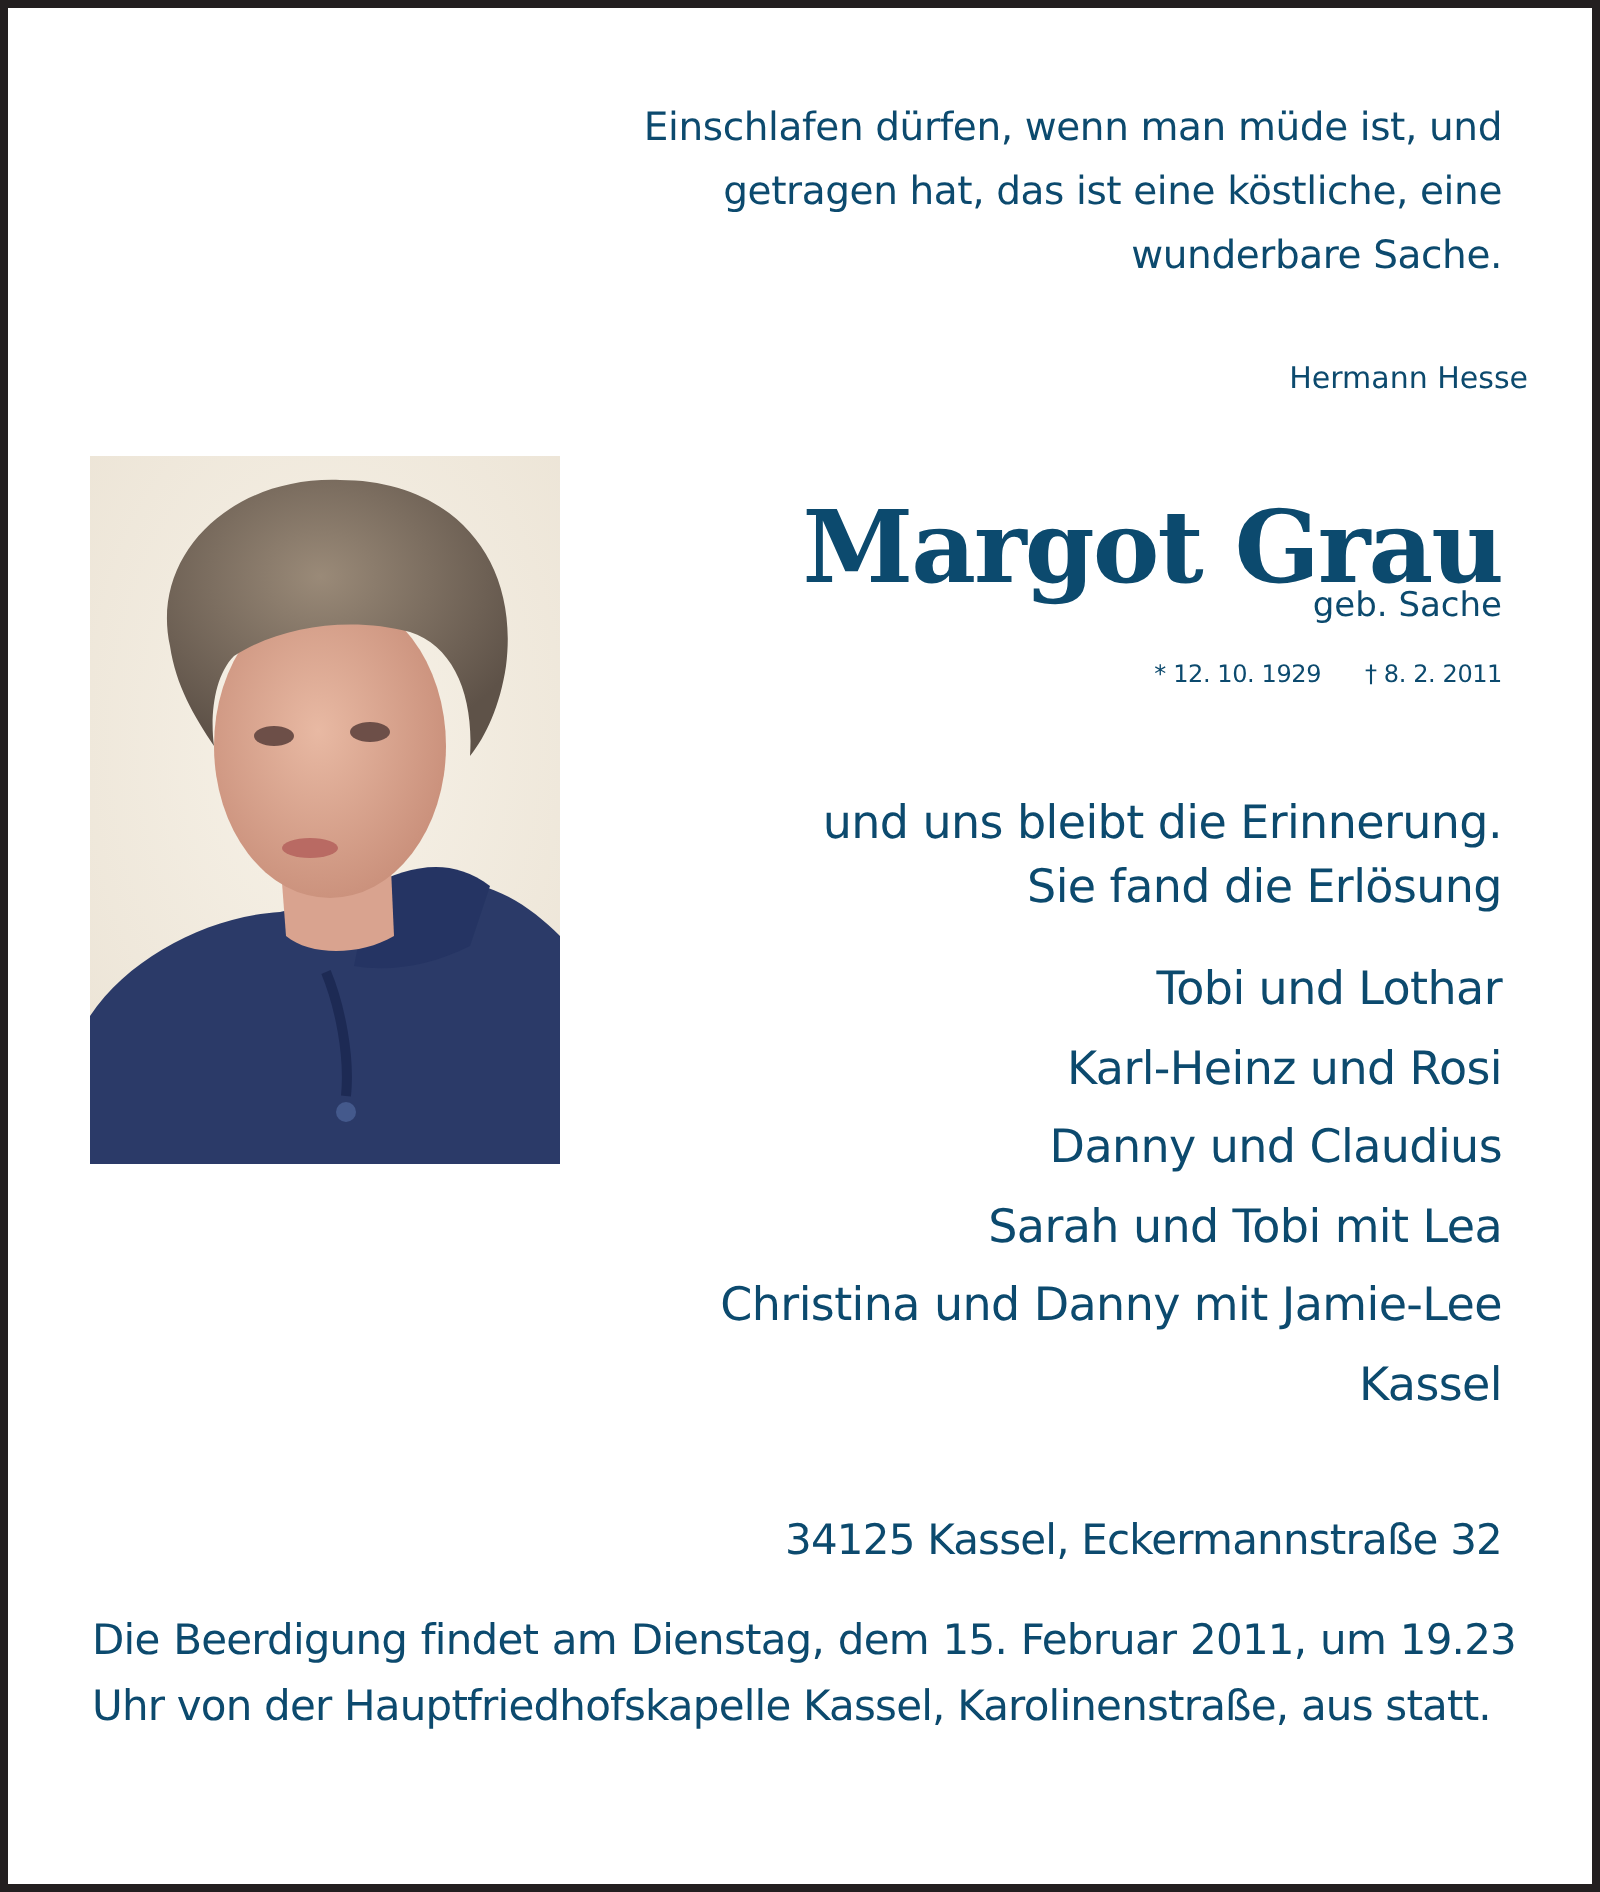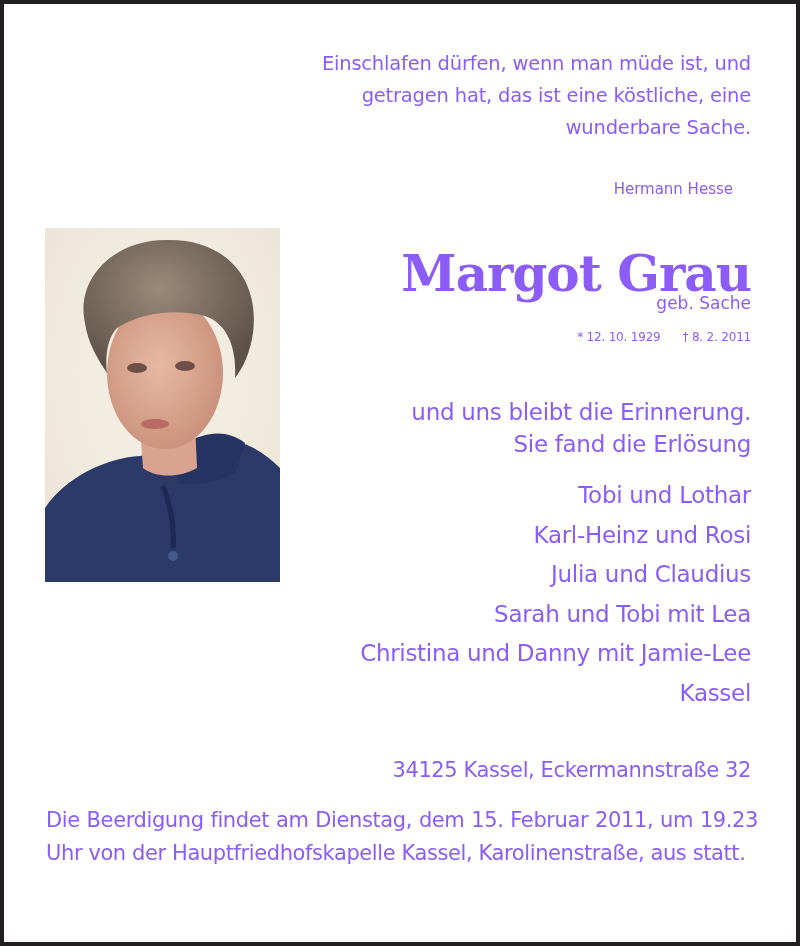--- a/index.html
+++ b/index.html
@@ -1,25 +1,25 @@
 <!DOCTYPE html>
 <html><head>
   <meta charset="utf-8">
   <style>
     html, body { margin: 0; padding: 0; background: #ffffff; }
     body { width: 800px; height: 946px; position: relative; overflow: hidden; }
     .frame {
       position: absolute; left: 0; top: 0; width: 800px; height: 946px;
       box-sizing: border-box; border: 4px solid #231f20; background: #ffffff;
-      color: #8b5cf6;
+      color: #0c4a6e;
       font-family: "DejaVu Sans", sans-serif;
     }
     .r { position: absolute; right: 45px; text-align: right; white-space: nowrap; }
     .quote { top: 44px; font-size: 19.5px; line-height: 32px; letter-spacing: -0.2px; }
-    .author { top: 176px; right: 63px; font-size: 15px; }
+    .author { top: 176px; right: 32px; font-size: 15px; }
     .name { top: 238px; font-family: "DejaVu Serif", serif; font-weight: bold; font-size: 50px; letter-spacing: -1px; line-height: 64px; }
     .born { top: 289px; font-size: 17px; }
     .dates { top: 326px; font-size: 12px; letter-spacing: -0.2px; }
     .dates .sep { display: inline-block; width: 22px; }
     .motto { top: 392px; font-size: 23px; line-height: 32px; letter-spacing: -0.3px; }
     .family { top: 472px; font-size: 23px; line-height: 39.5px; letter-spacing: -0.3px; }
     .address { top: 754px; font-size: 21px; letter-spacing: -0.4px; }
     .notice {
       position: absolute; left: 42px; width: 712px; top: 800px;
       font-size: 21px; line-height: 33px; text-align: justify; text-align-last: left;
@@ -85,21 +85,21 @@
   </div>
 
   <div class="r motto">
     <div>und uns bleibt die Erinnerung.</div>
     <div>Sie fand die Erlösung</div>
   </div>
 
   <div class="r family">
     <div>Tobi und Lothar</div>
     <div>Karl-Heinz und Rosi</div>
-    <div>Julia und Claudius</div>
+    <div>Danny und Claudius</div>
     <div>Sarah und Tobi mit Lea</div>
     <div>Christina und Danny mit Jamie-Lee</div>
     <div>Kassel</div>
   </div>
 
   <div class="r address">34125 Kassel, Eckermannstraße 32</div>
 
   <div class="notice">Die Beerdigung findet am Dienstag, dem 15. Februar 2011, um 19.23 Uhr von der Hauptfriedhofskapelle Kassel, Karolinenstraße, aus statt.</div>
 </div>
 

